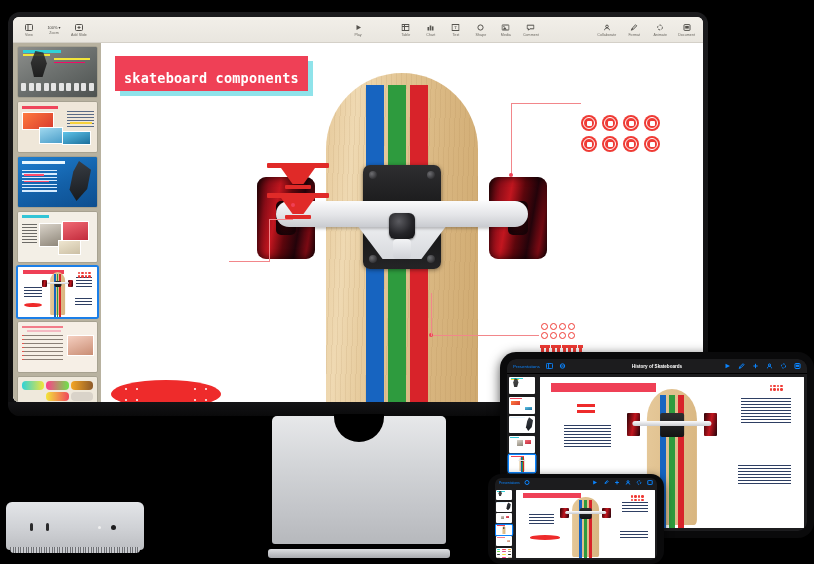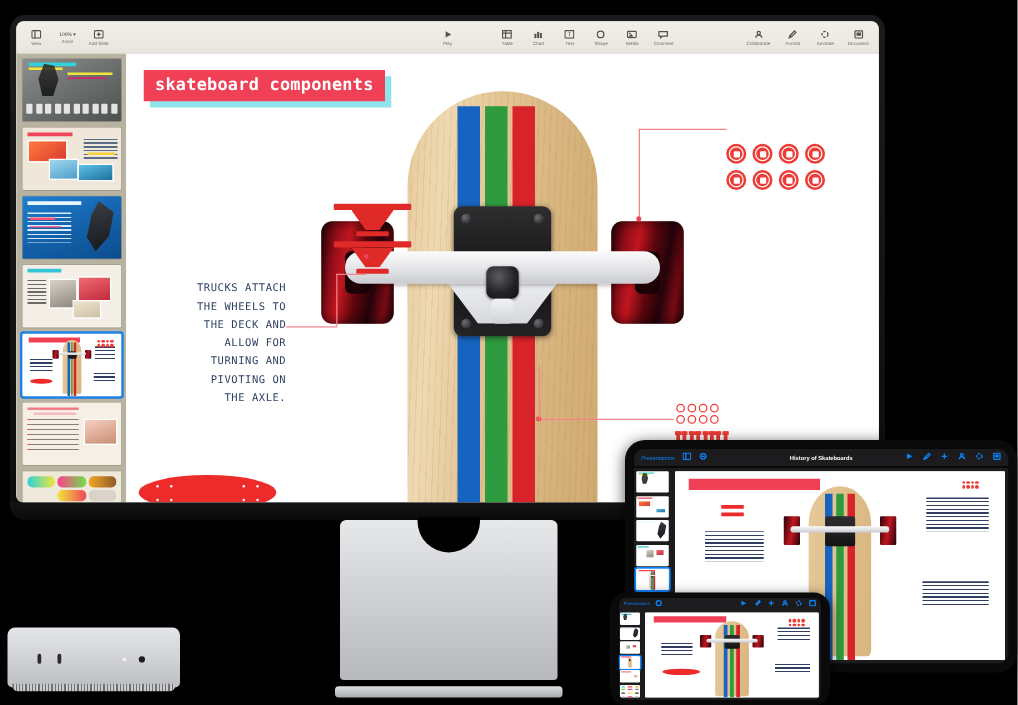--- a/index.html
+++ b/index.html
@@ -125,21 +125,21 @@
   .t7 .grid { position:absolute; inset:7% 5% 6% 5%; display:grid;
               grid-template-columns:repeat(3,1fr); grid-template-rows:repeat(4,1fr); gap:2px; }
   .t7 .grid div { border-radius:4px; }
 
   
   .kn-canvas { flex:1; position:relative; background:#fff; overflow:hidden; }
 
   .slide-title {
     position:absolute; left:14px; top:13px;
     background:#ef4056;
-    padding:3px 9px 4px 9px;
+    padding:13px 9px 4px 9px;
     box-shadow:5px 5px 0 0 #8fe3ea;
   }
   .slide-title span {
     font-family:"DejaVu Sans Mono", monospace;
     font-size:13.5px; font-weight:bold; color:#fff; letter-spacing:.2px;
   }
 
   
   .deck {
     position:absolute; left:50%; transform:translateX(-50%);
@@ -671,27 +671,20 @@
                 </div>
               <div class="hpair">
                   <i></i>
                   <i></i>
                   <i></i>
                   <i></i>
                 </div>
             </div>
           </div>
 
-          <div class="callout right-align" style="left:18px; top:180px; width:110px;">TRUCKS ATTACH
-THE WHEELS TO
-THE DECK AND
-ALLOW FOR
-TURNING AND
-PIVOTING ON
-THE AXLE.</div>
           <div class="ln ln-h" style="left:128px; top:218px; width:40px;"></div>
           <div class="ln ln-v" style="left:168px; top:176px; height:43px;"></div>
           <div class="dot-end" style="left:190px; top:160px;"></div>
           <div class="ln ln-h" style="left:168px; top:176px; width:24px;"></div>
 
           <div class="ln ln-v" style="left:410px; top:60px; height:72px;"></div>
           <div class="ln ln-h" style="left:410px; top:60px; width:70px;"></div>
           <div class="dot-end" style="left:408px; top:130px;"></div>
 
           <div class="callout" style="left:440px; top:330px; width:150px;">THE SCREWS AND

